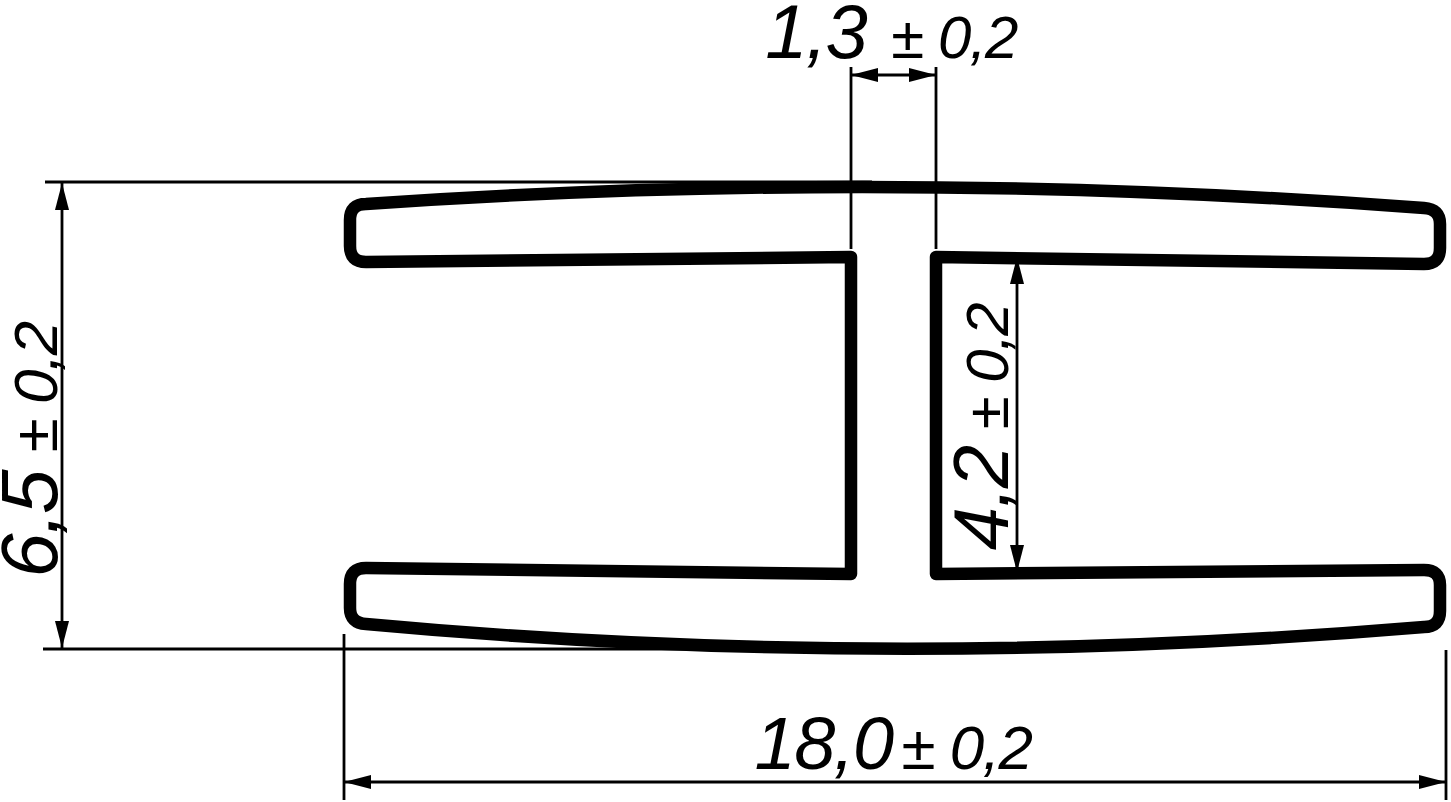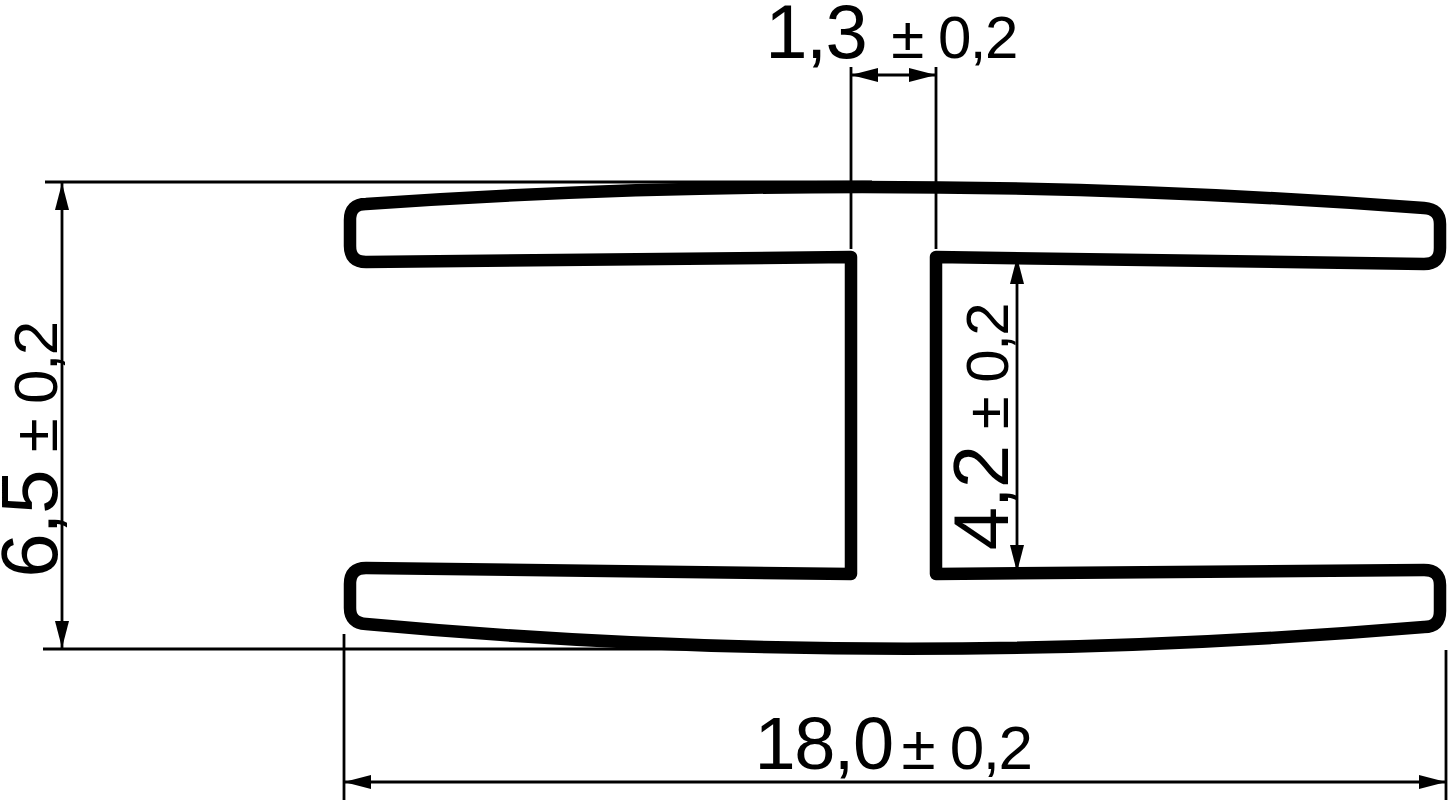--- a/index.html
+++ b/index.html
@@ -10,20 +10,21 @@
     width: 1451px;
     height: 802px;
     background: var(--bg, #ffffff);
     overflow: hidden;
   }
   .drawing-canvas {
     position: relative;
     width: 1451px;
     height: 802px;
     background: var(--bg, #ffffff);
+    font-style: italic;
   }
   svg { display: block; }
 
   .profile-stroke {
     stroke: var(--line, #000000);
     stroke-width: 12.5;
     fill: none;
     stroke-linejoin: round;
     stroke-linecap: round;
   }

